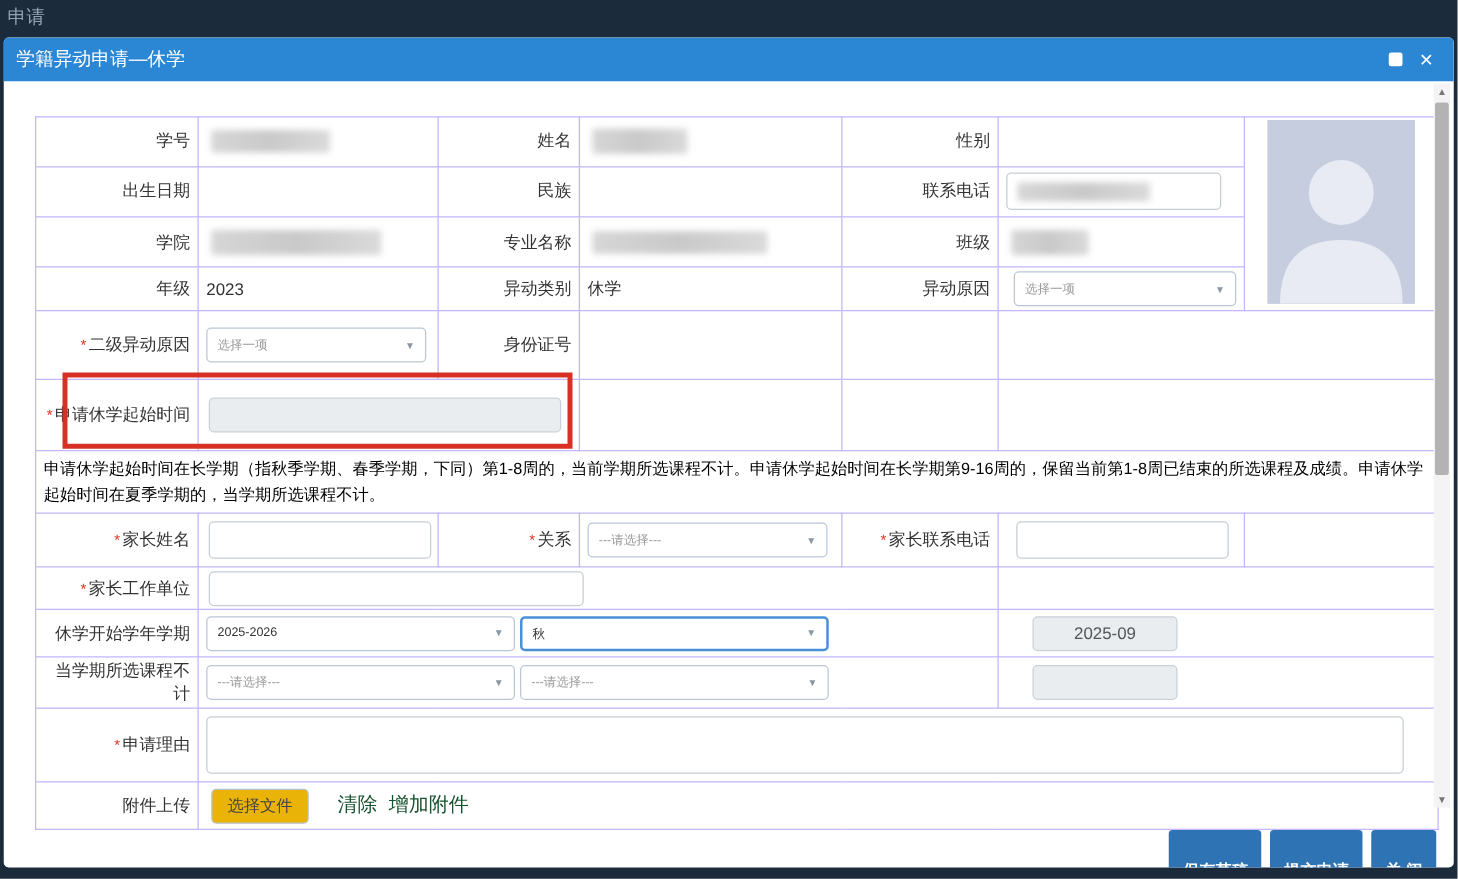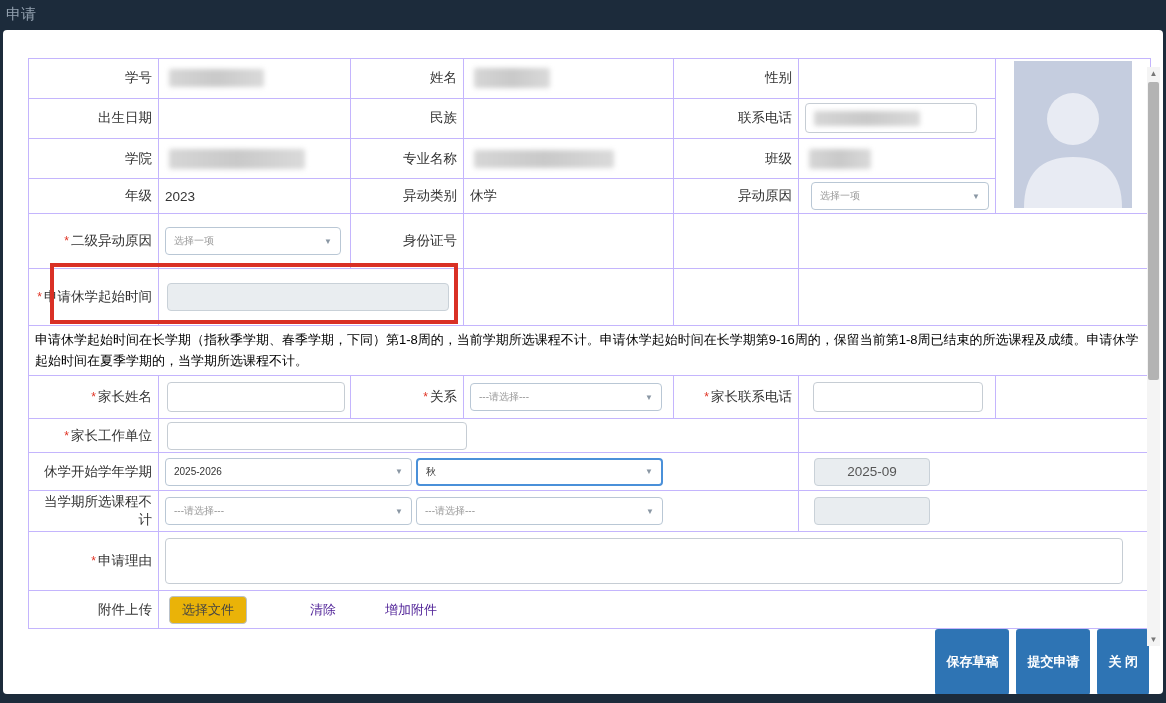--- a/index.html
+++ b/index.html
@@ -47,45 +47,52 @@
   td.notice-cell { background:#ffff00; padding:5px 10px; font-size:13px; line-height:1.55; color:#000000; }
 
   .red-box { position:absolute; left:22px; top:205px; width:408px; height:61px;
              border:4px solid #d93025; pointer-events:none; z-index:5; }
 
   textarea.reason { width:958px; height:46px; border:1px solid #c6cdd4; border-radius:4px; resize:none;
                     font-family:inherit; font-size:13.5px; padding:4px 6px; display:block; margin:4px 0; }
 
   .file-btn { background:#eab308; border:1px solid #b9c2cb; border-radius:4px; padding:4px 12px;
               font-size:13px; color:#444; cursor:pointer; font-family:Liberation Serif, serif; }
-  .link { color:#4c1d95; font-size:13px; cursor:pointer; text-decoration:none;margin-left:40px; }
+  .link { color:#14532d; font-size:16px; cursor:pointer; text-decoration:none; }
   .attach-row-content { display:flex; align-items:center; gap:9px; padding-left:4px; }
   .attach-row-content .file-btn { margin-right:14px; }
 
   .modal-footer { flex:0 0 44px; display:flex; align-items:center; justify-content:flex-end; gap:7px; padding-right:14px; }
   .btn { background:#2e74b4; color:#fff; border:none; border-radius:3px; font-size:13px; font-weight:bold;
          padding:24px 11px; cursor:pointer; font-family:Liberation Sans, sans-serif; }
 
   .scrollbar { position:absolute; top:37px; bottom:48px; right:3px; width:13px; background:#f4f4f4; }
   .scroll-arrow { position:absolute; left:0; width:13px; height:13px; font-size:8px; color:#777;
                   text-align:center; line-height:13px; cursor:pointer; }
   .scroll-arrow.up{ top:0; } .scroll-arrow.down{ bottom:0; }
   .scroll-thumb { position:absolute; left:1px; top:15px; width:11px; height:298px; background:#b3b3b3; border-radius:2px; cursor:pointer; }
 
   .sel-grid { display:flex; gap:4px; }
   .sel-grid .sel { width:247px; }
-  .month-box { width:116px; justify-content:center; margin-left:9px; }
+  .month-box { width:116px; justify-content:center; margin-left:21px; }
   .month-box span { color:#555; font-size:13.5px; }
 </style>
 </head>
 <body>
 
 <div class="topbar">申请</div>
 
 <div class="modal">
+  <div class="modal-header">
+    <div class="modal-title">学籍异动申请—休学</div>
+    <div class="win-controls">
+      <span class="sq-icon"></span>
+      <span class="x-icon">✕</span>
+    </div>
+  </div>
 
   <div class="modal-body">
     <div class="tbl-wrap">
       <table class="form">
         <colgroup>
           <col style="width:130px">
             <col style="width:192px">
             <col style="width:113px">
           <col style="width:210px">
             <col style="width:125px">

